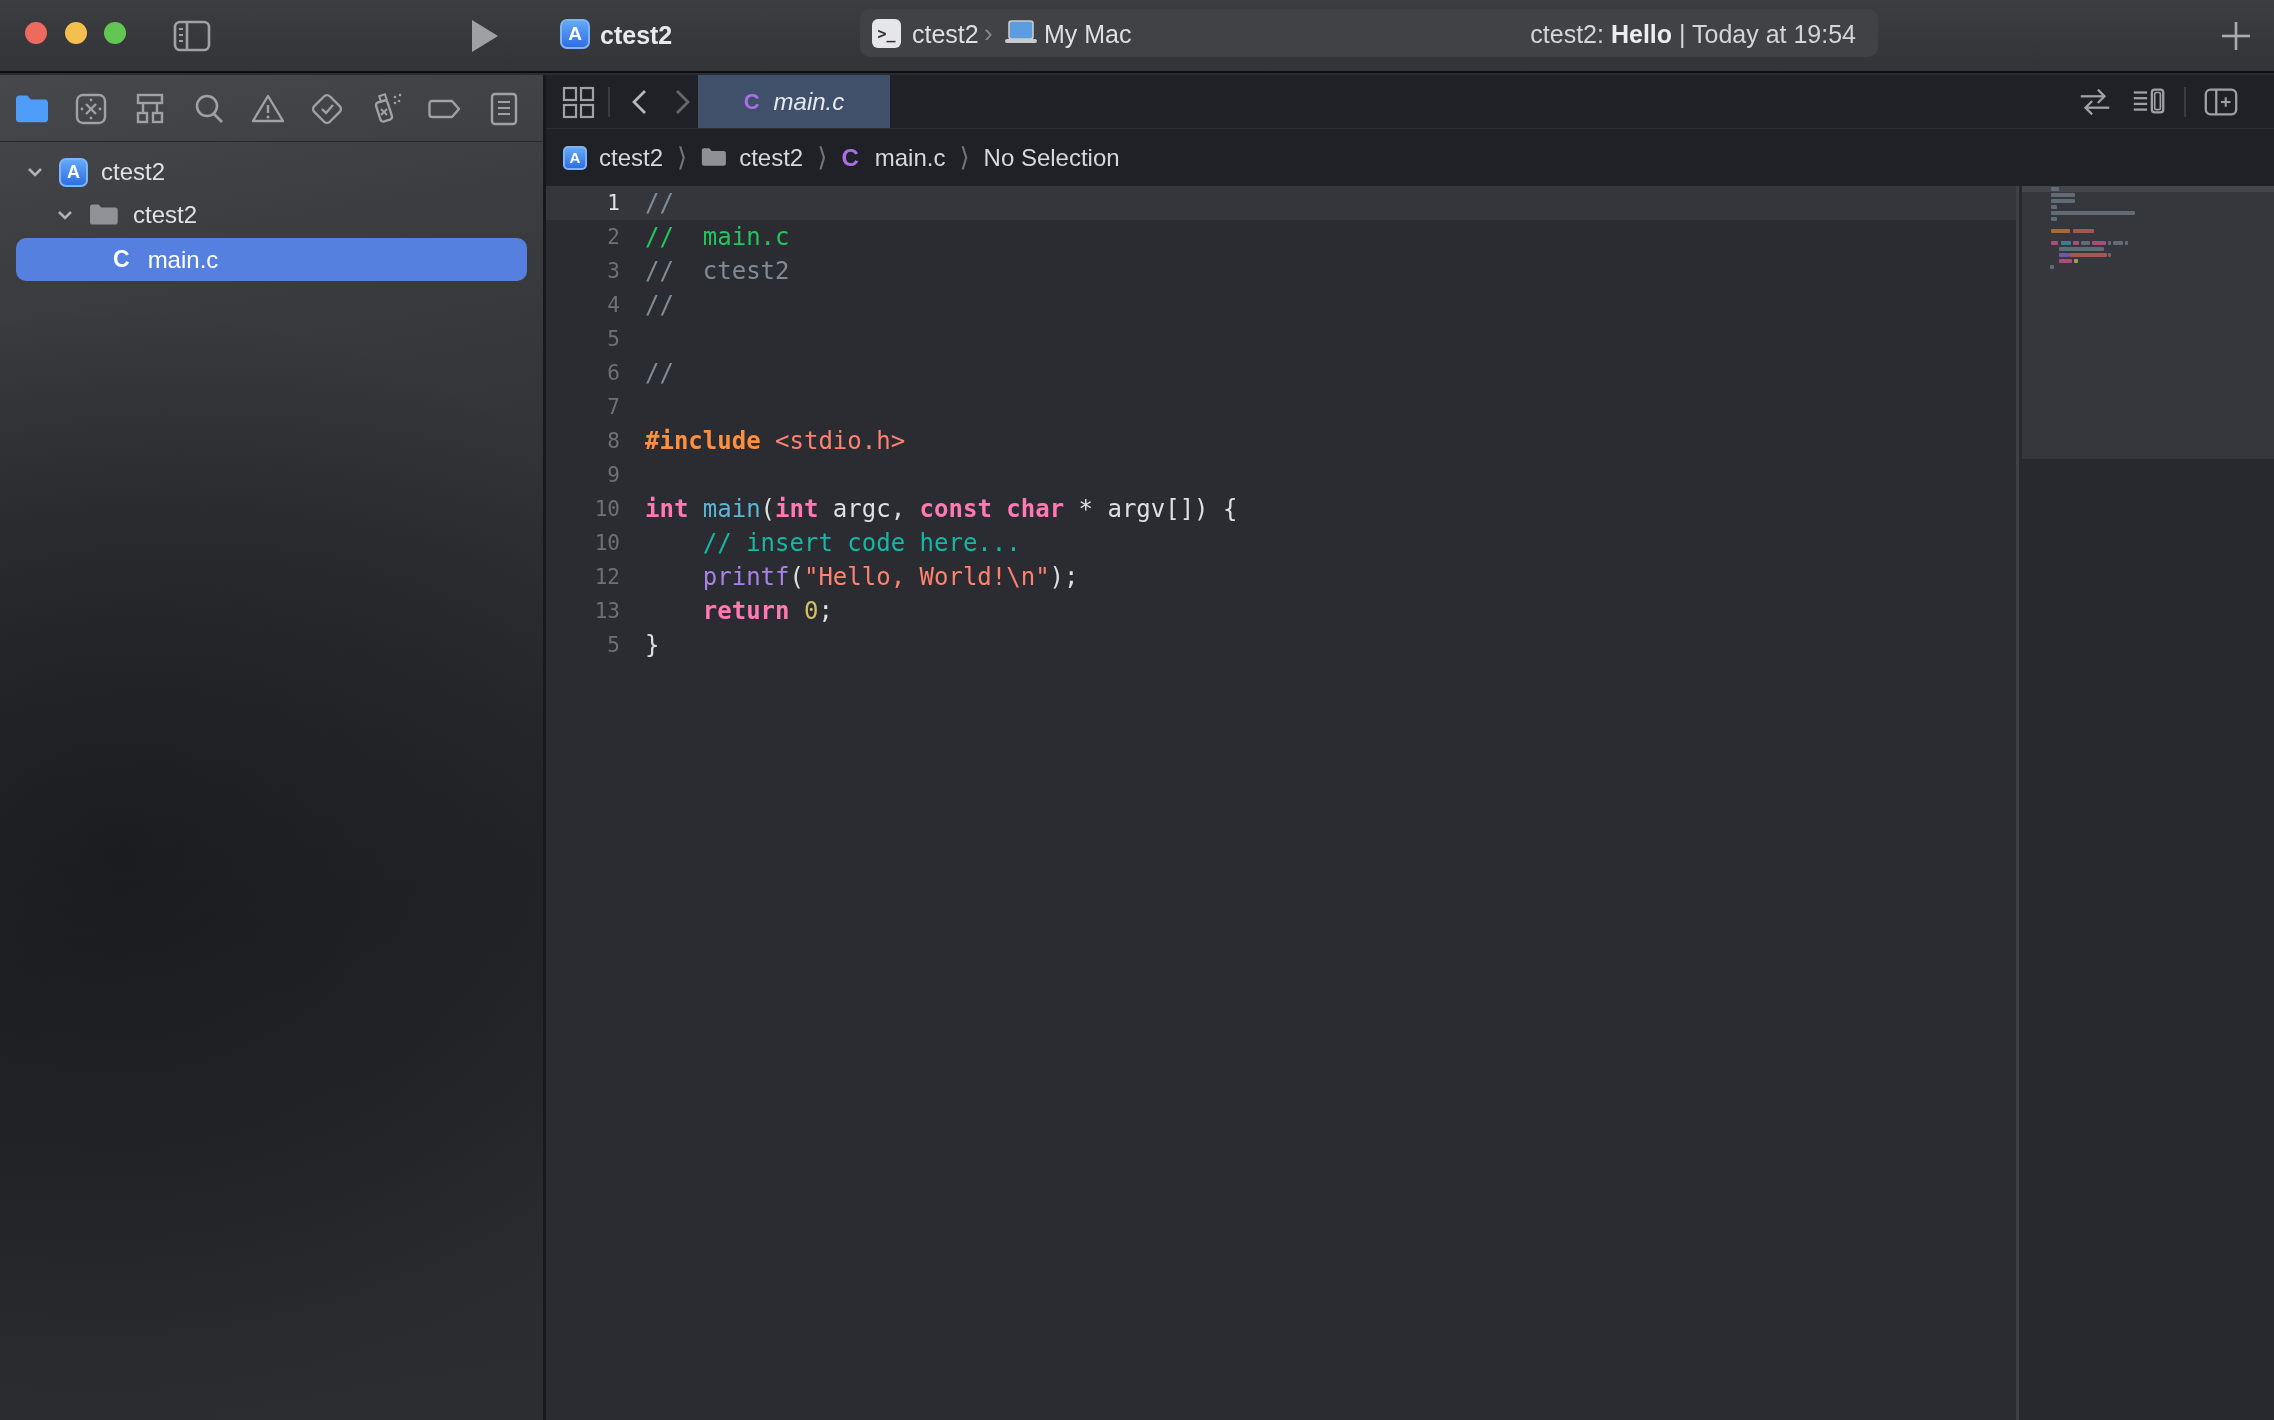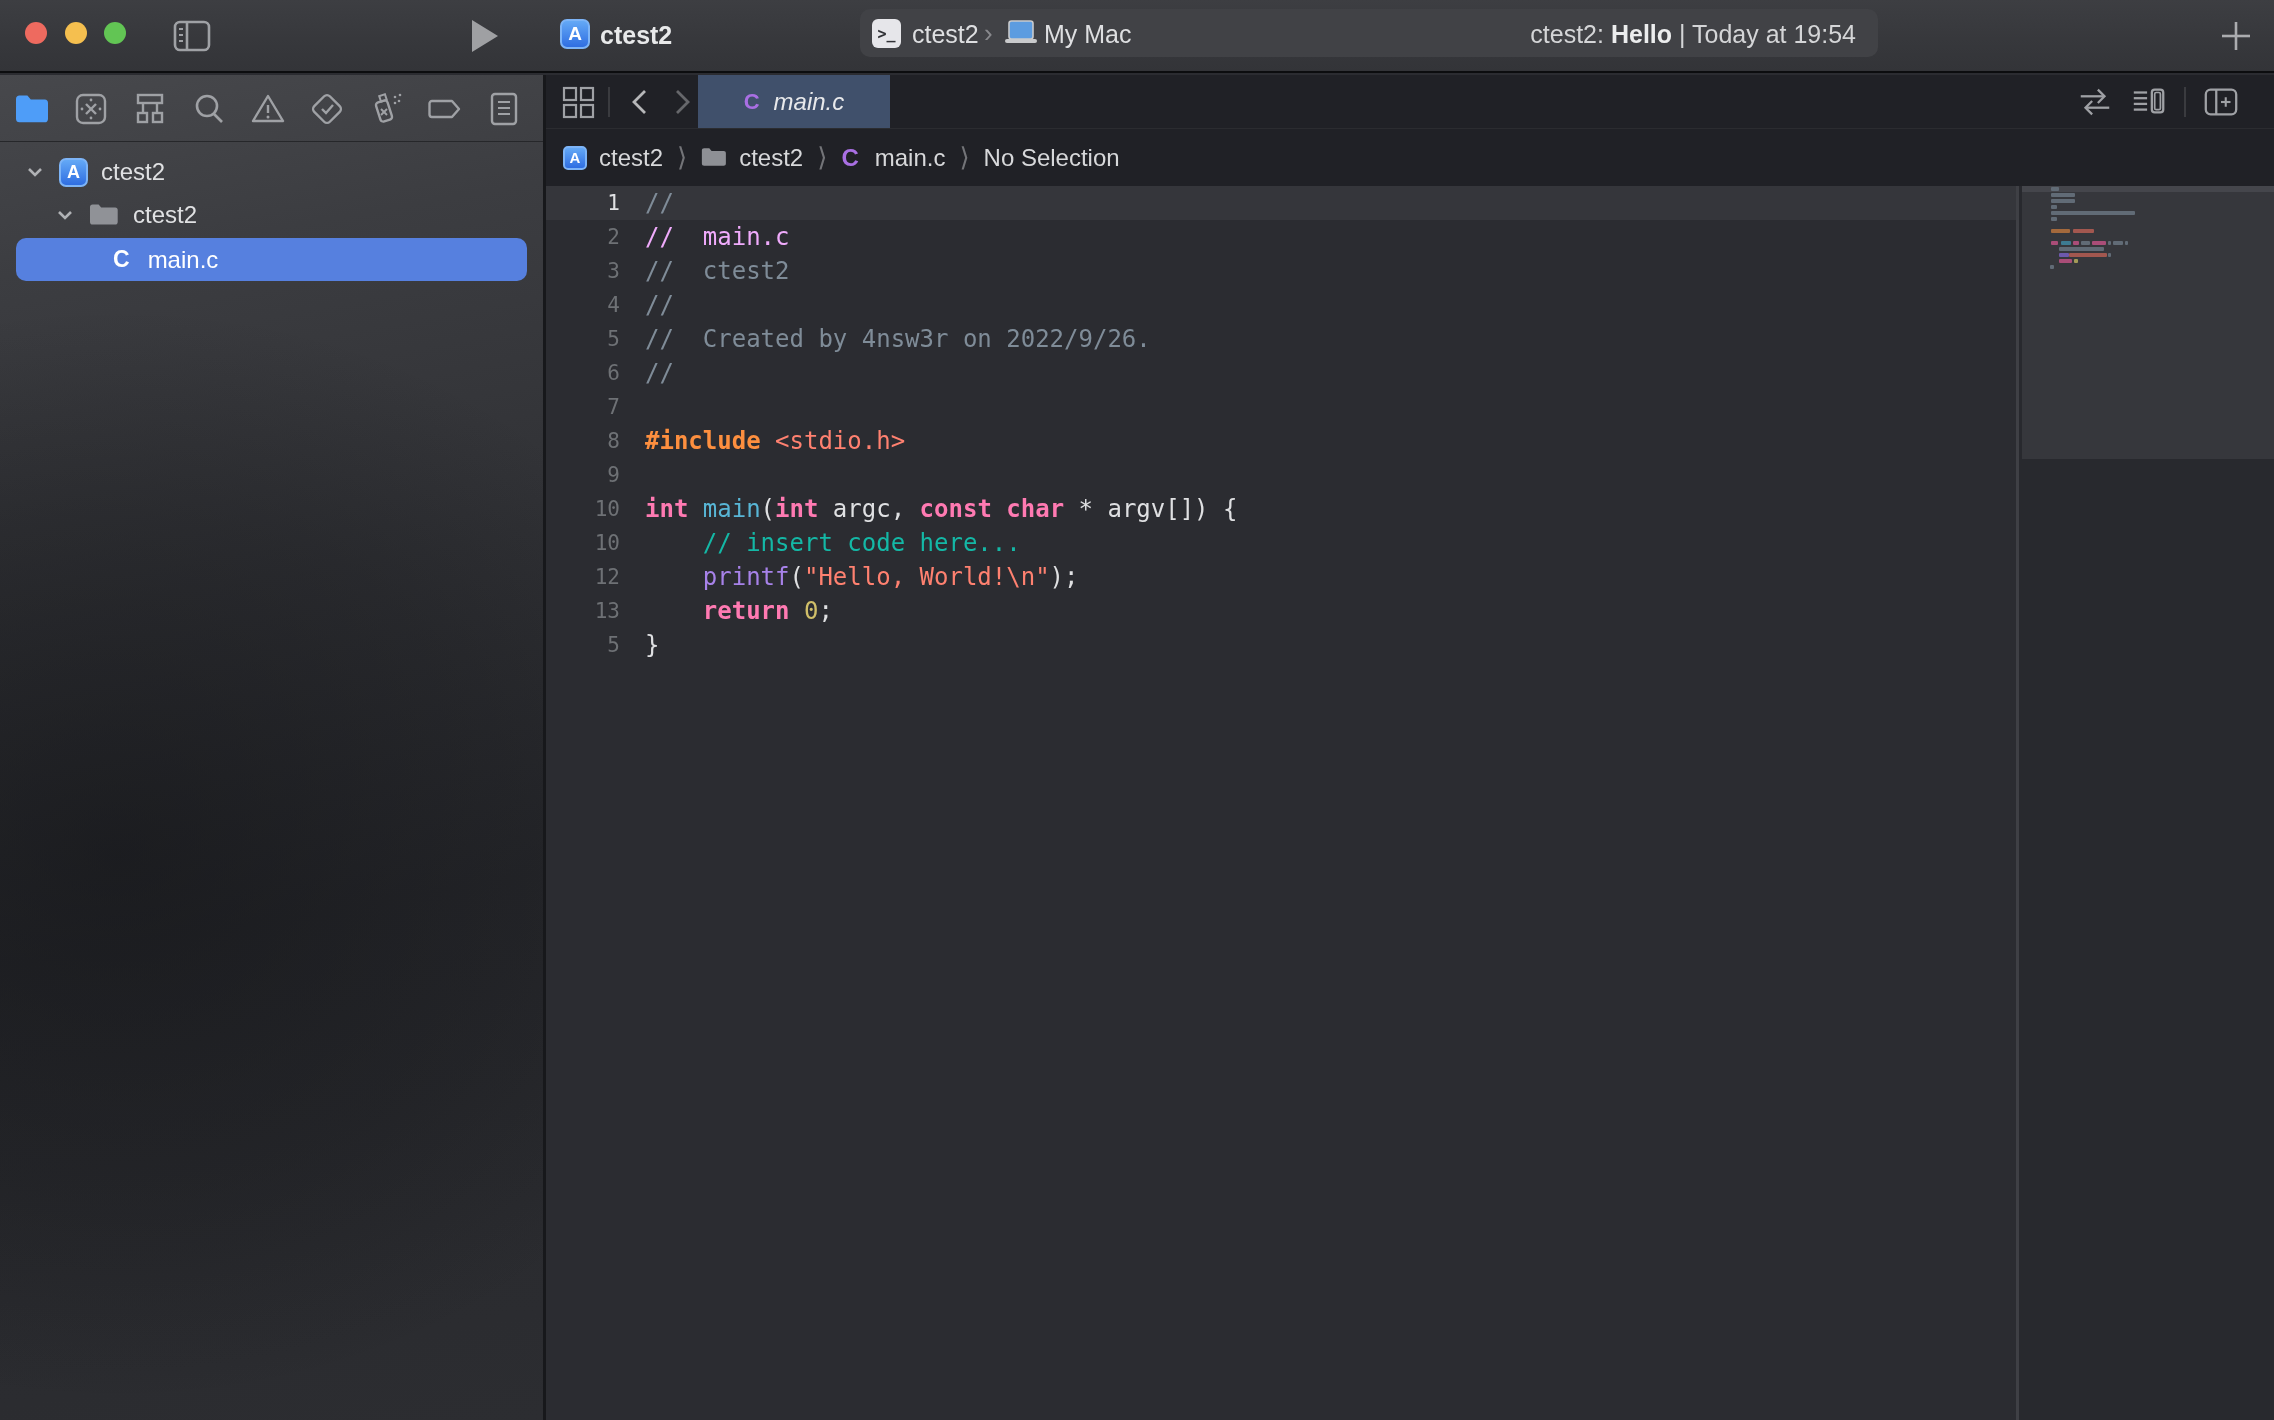--- a/index.html
+++ b/index.html
@@ -319,24 +319,24 @@
       <span id="bc-c-badge">C</span>
       <span class="bc-label">main.c</span>
       <span class="bc-chev">⟩</span>
       <span>No Selection</span>
     </div>
 
     <div id="editor" class="abs">
       <div id="line-highlight" class="abs"></div>
       <div id="code-lines">
           <div class="code-line"><span class="gutter ln-current">1</span><span class="code-text"><span class="tok-comment" style="color: rgb(127, 140, 152);">//</span></span></div>
-          <div class="code-line"><span class="gutter">2</span><span class="code-text"><span class="tok-comment" style="color: #f0abfc;">//  main.c</span></span></div>
+          <div class="code-line"><span class="gutter">2</span><span class="code-text"><span class="tok-comment" style="color: #22c55e;">//  main.c</span></span></div>
           <div class="code-line"><span class="gutter">3</span><span class="code-text"><span class="tok-comment" style="color: rgb(127, 140, 152);">//  ctest2</span></span></div>
           <div class="code-line"><span class="gutter">4</span><span class="code-text"><span class="tok-comment" style="color: rgb(127, 140, 152);">//</span></span></div>
-          <div class="code-line"><span class="gutter">5</span><span class="code-text"><span class="tok-comment" style="color: rgb(127, 140, 152);">//  Created by 4nsw3r on 2022/9/26.</span></span></div>
+          <div class="code-line"><span class="gutter">5</span></div>
           <div class="code-line"><span class="gutter">6</span><span class="code-text"><span class="tok-comment" style="color: rgb(127, 140, 152);">//</span></span></div>
           <div class="code-line"><span class="gutter">7</span><span class="code-text"></span></div>
           <div class="code-line"><span class="gutter">8</span><span class="code-text"><span class="tok-directive" style="color: rgb(253, 143, 63);">#include</span><span class="tok-plain" style="color: rgb(223, 224, 226);"> </span><span class="tok-string" style="color: rgb(255, 129, 112);">&lt;stdio.h&gt;</span></span></div>
           <div class="code-line"><span class="gutter">9</span><span class="code-text"></span></div>
           <div class="code-line"><span class="gutter">10</span><span class="code-text"><span class="tok-keyword" style="color: rgb(255, 122, 178);">int</span><span class="tok-plain" style="color: rgb(223, 224, 226);"> </span><span class="tok-function" style="color: rgb(88, 182, 214);">main</span><span class="tok-plain" style="color: rgb(223, 224, 226);">(</span><span class="tok-keyword" style="color: rgb(255, 122, 178);">int</span><span class="tok-plain" style="color: rgb(223, 224, 226);"> argc, </span><span class="tok-keyword" style="color: rgb(255, 122, 178);">const</span><span class="tok-plain" style="color: rgb(223, 224, 226);"> </span><span class="tok-keyword" style="color: rgb(255, 122, 178);">char</span><span class="tok-plain" style="color: rgb(223, 224, 226);"> * argv[]) {</span></span></div>
           <div class="code-line"><span class="gutter">10</span><span class="code-text"><span class="tok-plain" style="color: rgb(223, 224, 226);">    </span><span class="tok-comment" style="color: #14b8a6;">// insert code here...</span></span></div>
           <div class="code-line"><span class="gutter">12</span><span class="code-text"><span class="tok-plain" style="color: rgb(223, 224, 226);">    </span><span class="tok-call" style="color: rgb(167, 130, 233);">printf</span><span class="tok-plain" style="color: rgb(223, 224, 226);">(</span><span class="tok-string" style="color: rgb(255, 129, 112);">"Hello, World!\n"</span><span class="tok-plain" style="color: rgb(223, 224, 226);">);</span></span></div>
           <div class="code-line"><span class="gutter">13</span><span class="code-text"><span class="tok-plain" style="color: rgb(223, 224, 226);">    </span><span class="tok-keyword" style="color: rgb(255, 122, 178);">return</span><span class="tok-plain" style="color: rgb(223, 224, 226);"> </span><span class="tok-number" style="color: rgb(208, 191, 105);">0</span><span class="tok-plain" style="color: rgb(223, 224, 226);">;</span></span></div>
           <div class="code-line"><span class="gutter">5</span><span class="code-text"><span class="tok-plain" style="color: rgb(223, 224, 226);">}</span></span></div>
         </div>

